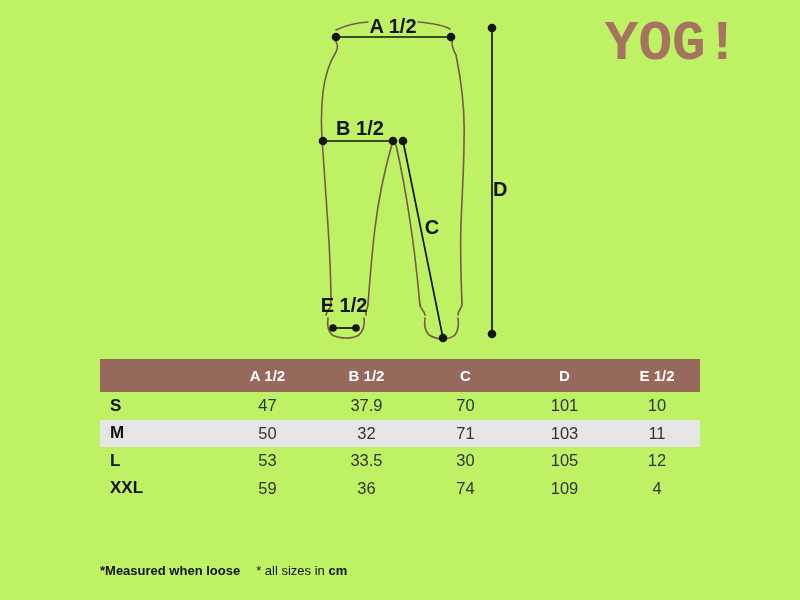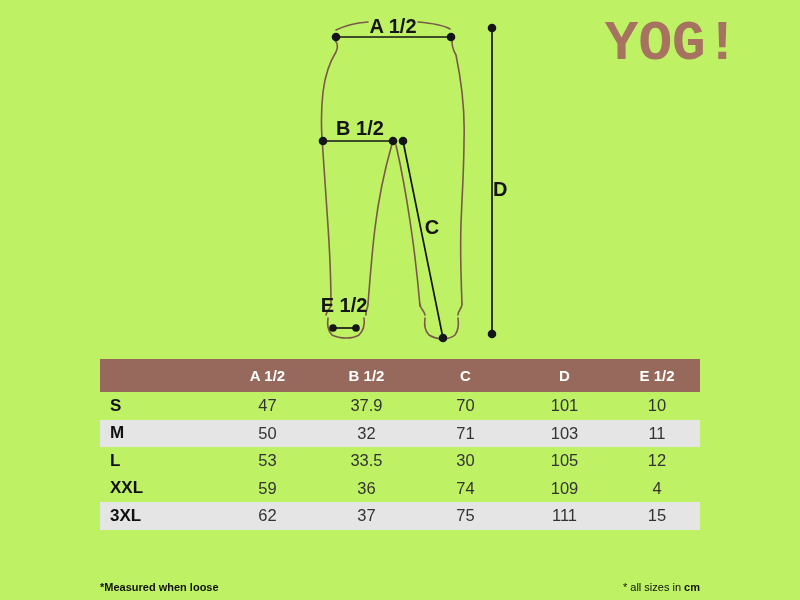--- a/index.html
+++ b/index.html
@@ -19,24 +19,24 @@
   .thead{display:flex;align-items:center;height:33px;background:#97695c;color:#ffffff;
          font-weight:bold;font-size:15px;}
   .trow{display:flex;align-items:center;height:27.5px;font-size:16.5px;color:#333;}
   .trow.alt{background:#e5e5e6;}
   .c1{width:118px;padding-left:10px;box-sizing:border-box;text-align:left;}
   .c2,.c3,.c4,.c5{width:99px;text-align:center;}
   .c6{width:86px;text-align:center;}
   .trow .c1{font-weight:bold;font-size:17px;color:#111;}
 
   
-  .footnotes{position:absolute;left:100px;top:581px;width:600px;display:flex;
-             justify-content:space-between;font-size:11px;color:#111;}
+  .footnotes{position:absolute;left:100px;top:563px;width:600px;display:flex;
+             justify-content:flex-start;font-size:13px;color:#111;}
   .fn-left{font-weight:bold;}
-  .fn-right{font-weight:normal;}
+  .fn-right{font-weight:normal;margin-left:16px;}
   .fn-right b{font-weight:bold;}
 </style>
 </head>
 <body>
 
 <div class="canvas">
 
   <div class="diagram">
     <svg width="800" height="356" viewBox="0 0 800 356">
 
@@ -123,28 +123,20 @@
       <div class="c6">12</div>
     </div>
     <div class="trow">
       <div class="c1">XXL</div>
       <div class="c2">59</div>
       <div class="c3">36</div>
       <div class="c4">74</div>
       <div class="c5">109</div>
       <div class="c6">4</div>
     </div>
-    <div class="trow alt">
-      <div class="c1">3XL</div>
-      <div class="c2">62</div>
-      <div class="c3">37</div>
-      <div class="c4">75</div>
-      <div class="c5">111</div>
-      <div class="c6">15</div>
-    </div>
   </div>
 
   <div class="footnotes">
     <span class="fn-left">*Measured when loose</span>
     <span class="fn-right"><span>* all sizes in</span> <b>cm</b></span>
   </div>
 
 </div>
 
 </body></html>

